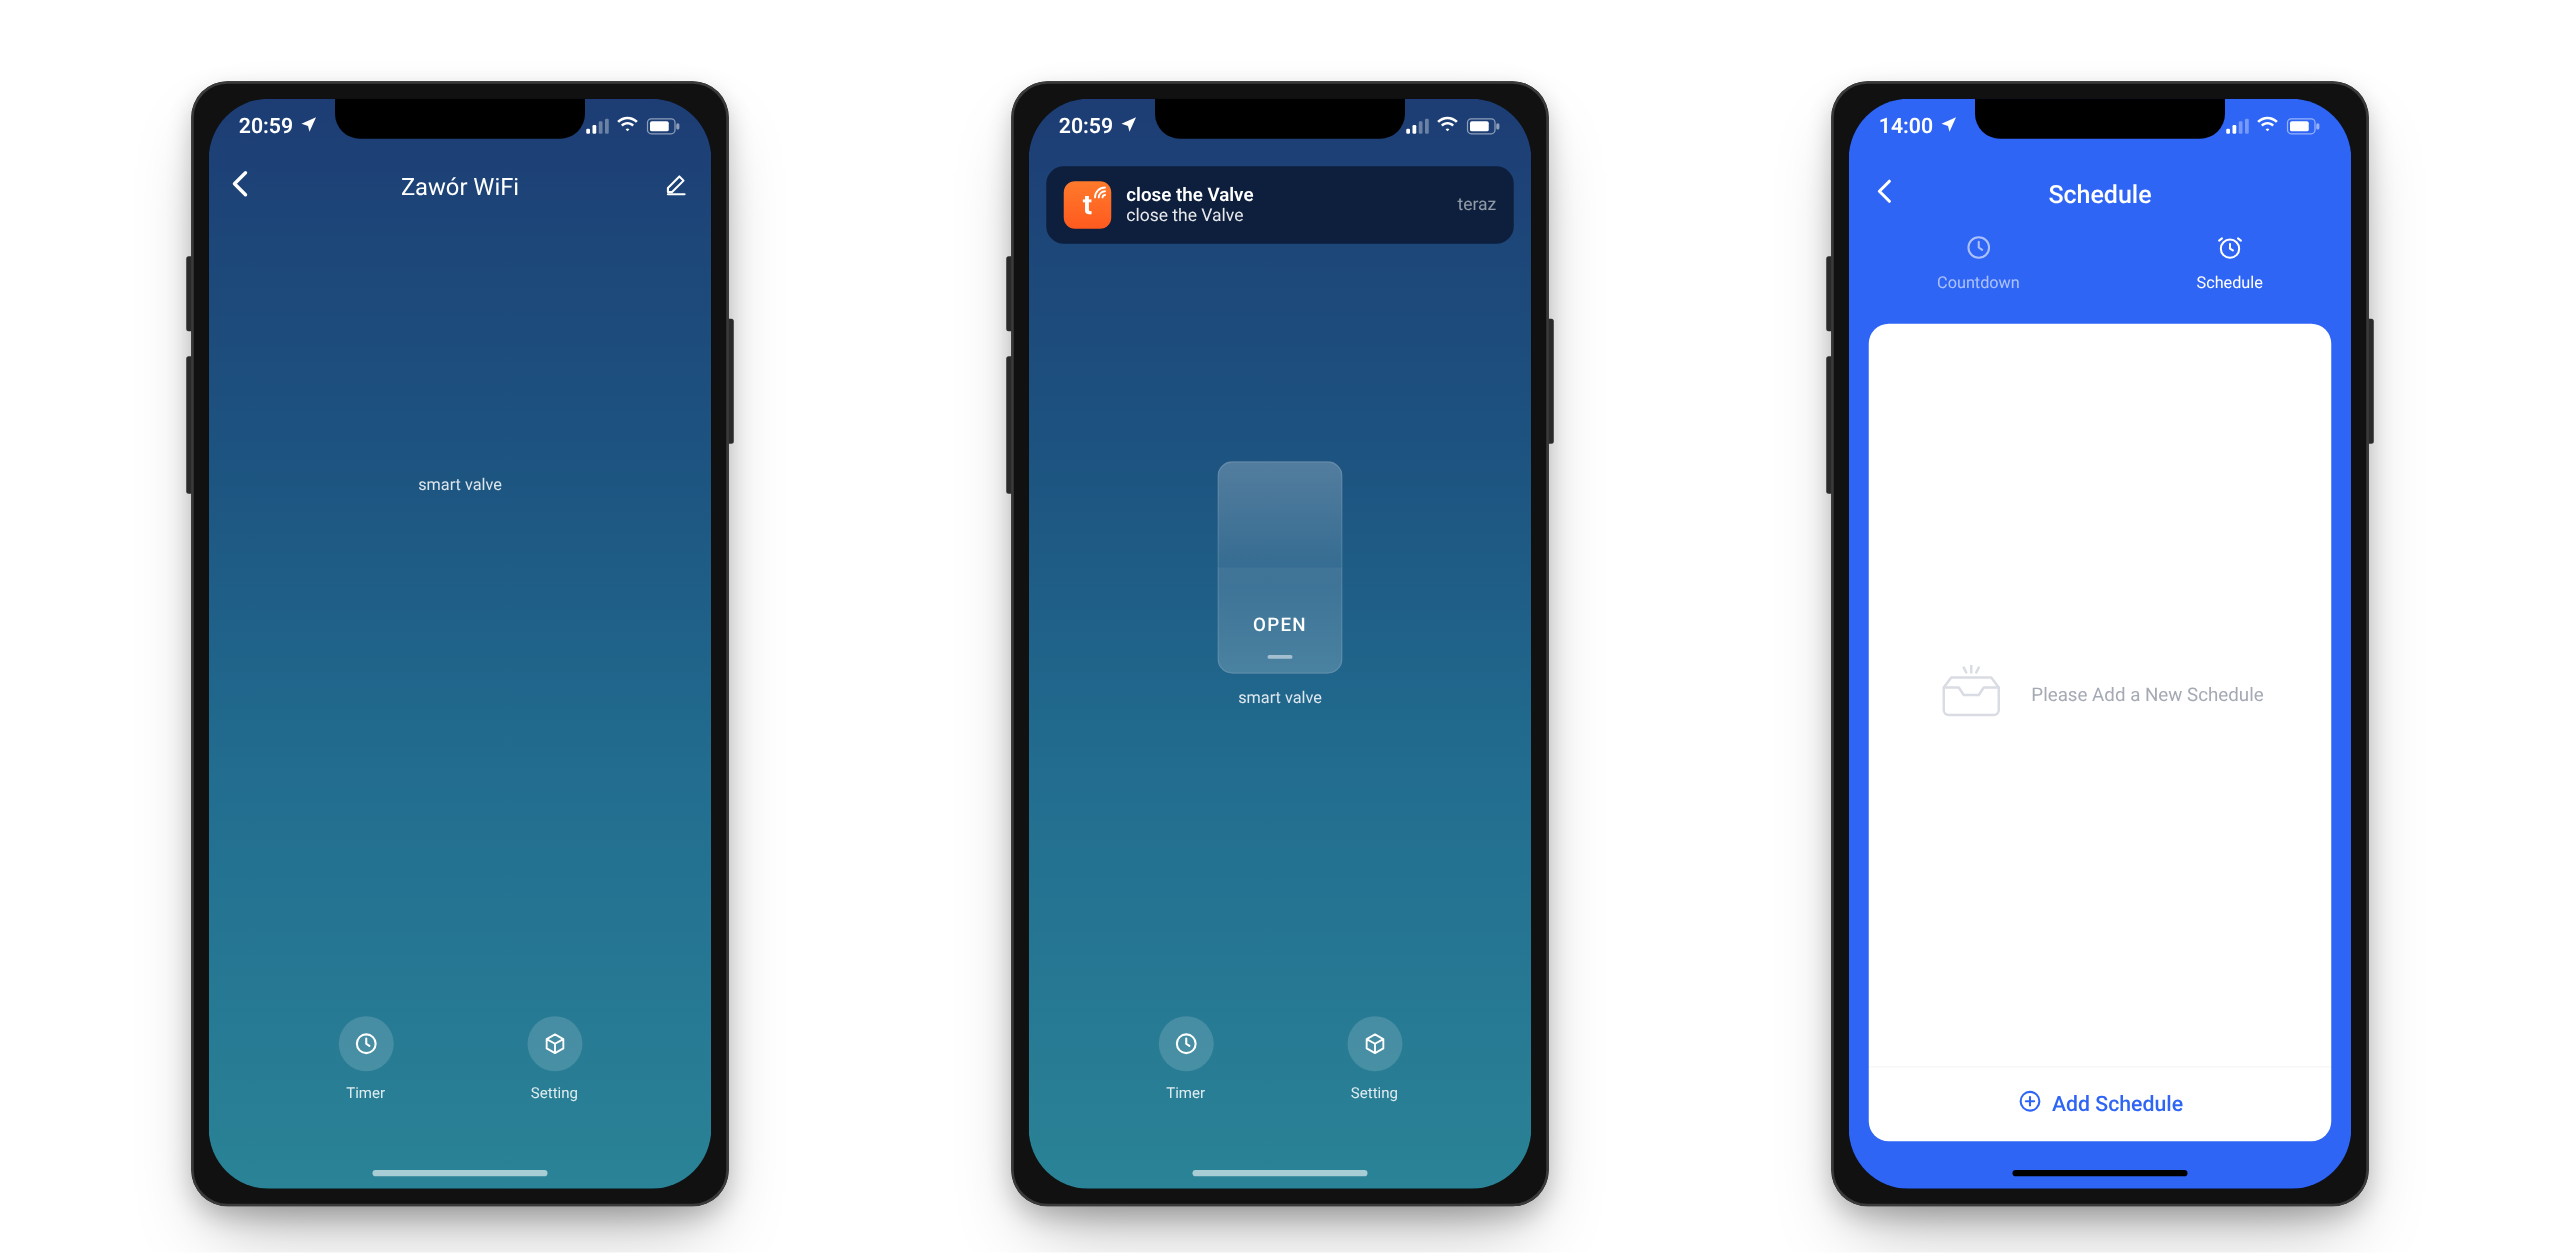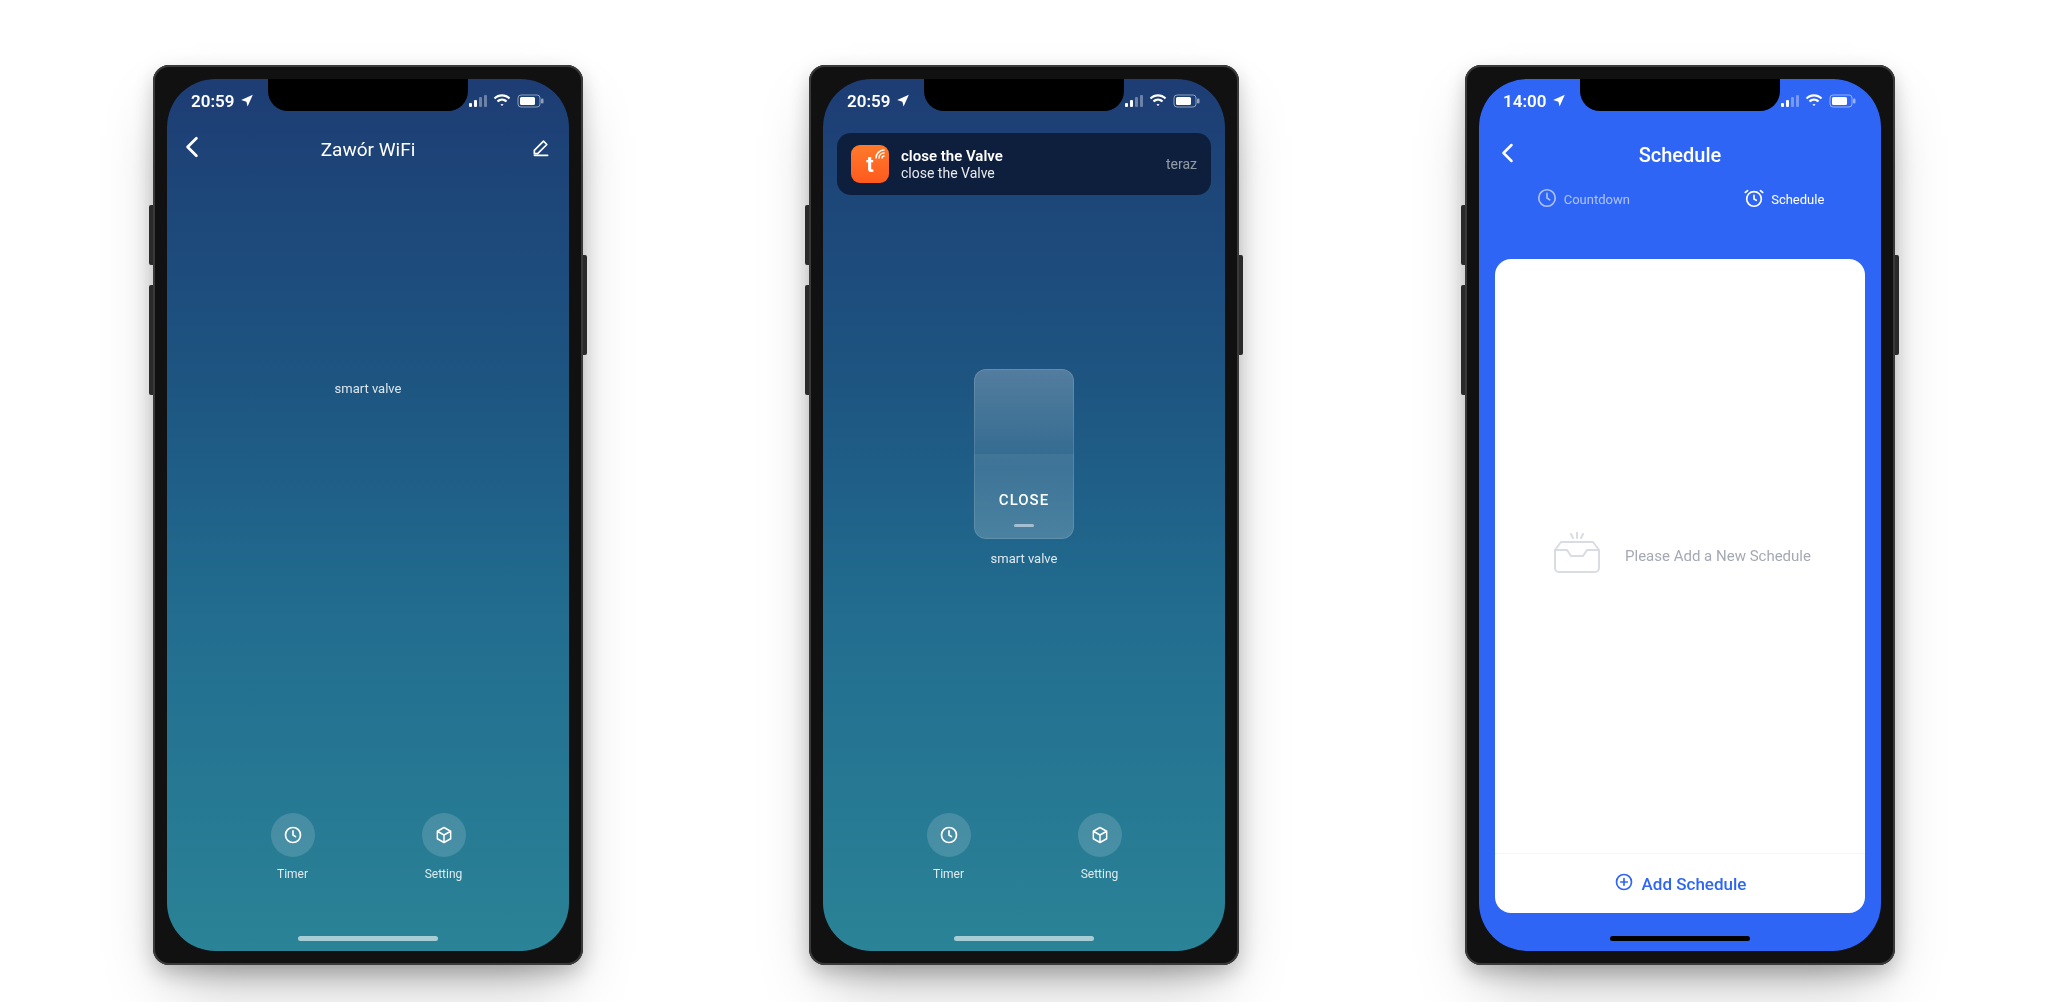--- a/index.html
+++ b/index.html
@@ -10,21 +10,21 @@
     height: 1002px;
     display: flex;
     justify-content: space-around;
     align-items: center;
     padding: 0 40px;
   }
   .phone {
     width: 430px;
     height: 900px;
     background: #111;
-    border-radius: 16px;
+    border-radius: 29px;
     padding: 14px;
     position: relative;
     box-shadow: 0 30px 60px -20px rgba(0,0,0,.35), 0 8px 20px rgba(0,0,0,.2), inset 0 0 0 2px #3a3a3a;
     margin-top: 28px;
   }
   .phone::before {
     content:"";
     position:absolute; left:-4px; top:140px; width:4px; height:60px; background:#2a2a2a; border-radius:2px 0 0 2px;
   }
   .phone::after {
@@ -173,21 +173,21 @@
   .nav3 {
     position:absolute; top:56px; left:0; right:0; height:40px;
     display:flex; align-items:center; justify-content:center; color:#fff; z-index:30;
   }
   .nav3 .back { position:absolute; left:22px;}
   .nav3-title { font-size:20px; font-weight:500;}
   .tabs3 {
     position:absolute; top:108px; left:0; right:0;
     display:flex; justify-content:space-around; z-index:30; color:#fff;
   }
-  .tab3 { display:flex; flex-direction:row; align-items:center; gap:6px; font-size:13px; opacity:.6;}
+  .tab3 { display:flex; flex-direction:column; align-items:center; gap:6px; font-size:13px; opacity:.6;}
   .tab3.active { opacity:1;}
   .card3 {
     position:absolute; top:180px; left:16px; right:16px; bottom:38px;
     background:#fff; border-radius:16px; z-index:25;
     display:flex; flex-direction:column;
   }
   .empty-state {
     flex:1; display:flex; flex-direction:row; align-items:center; justify-content:center; gap:20px;
     color:#a5a9b4;
   }
@@ -328,21 +328,21 @@
         <div class="title">close the Valve</div>
         <div class="body">close the Valve</div>
       </div>
       <div class="time">teraz</div>
     </div>
 
     <div class="valve-wrap">
       <div class="switch close">
         <div class="fade-top"></div>
         <div class="knob"></div>
-        <div class="state-label">CLOSE</div>
+        <div class="state-label">OPEN</div>
         <div class="tick"></div>
       </div>
       <div class="valve-caption">smart valve</div>
     </div>
 
     <div class="bottom-actions">
       <div class="action">
         <div class="circle">
           <svg width="20" height="20" viewBox="0 0 24 24" fill="none">
               <circle cx="12" cy="12" r="9" stroke="#fff" stroke-width="2"></circle>

